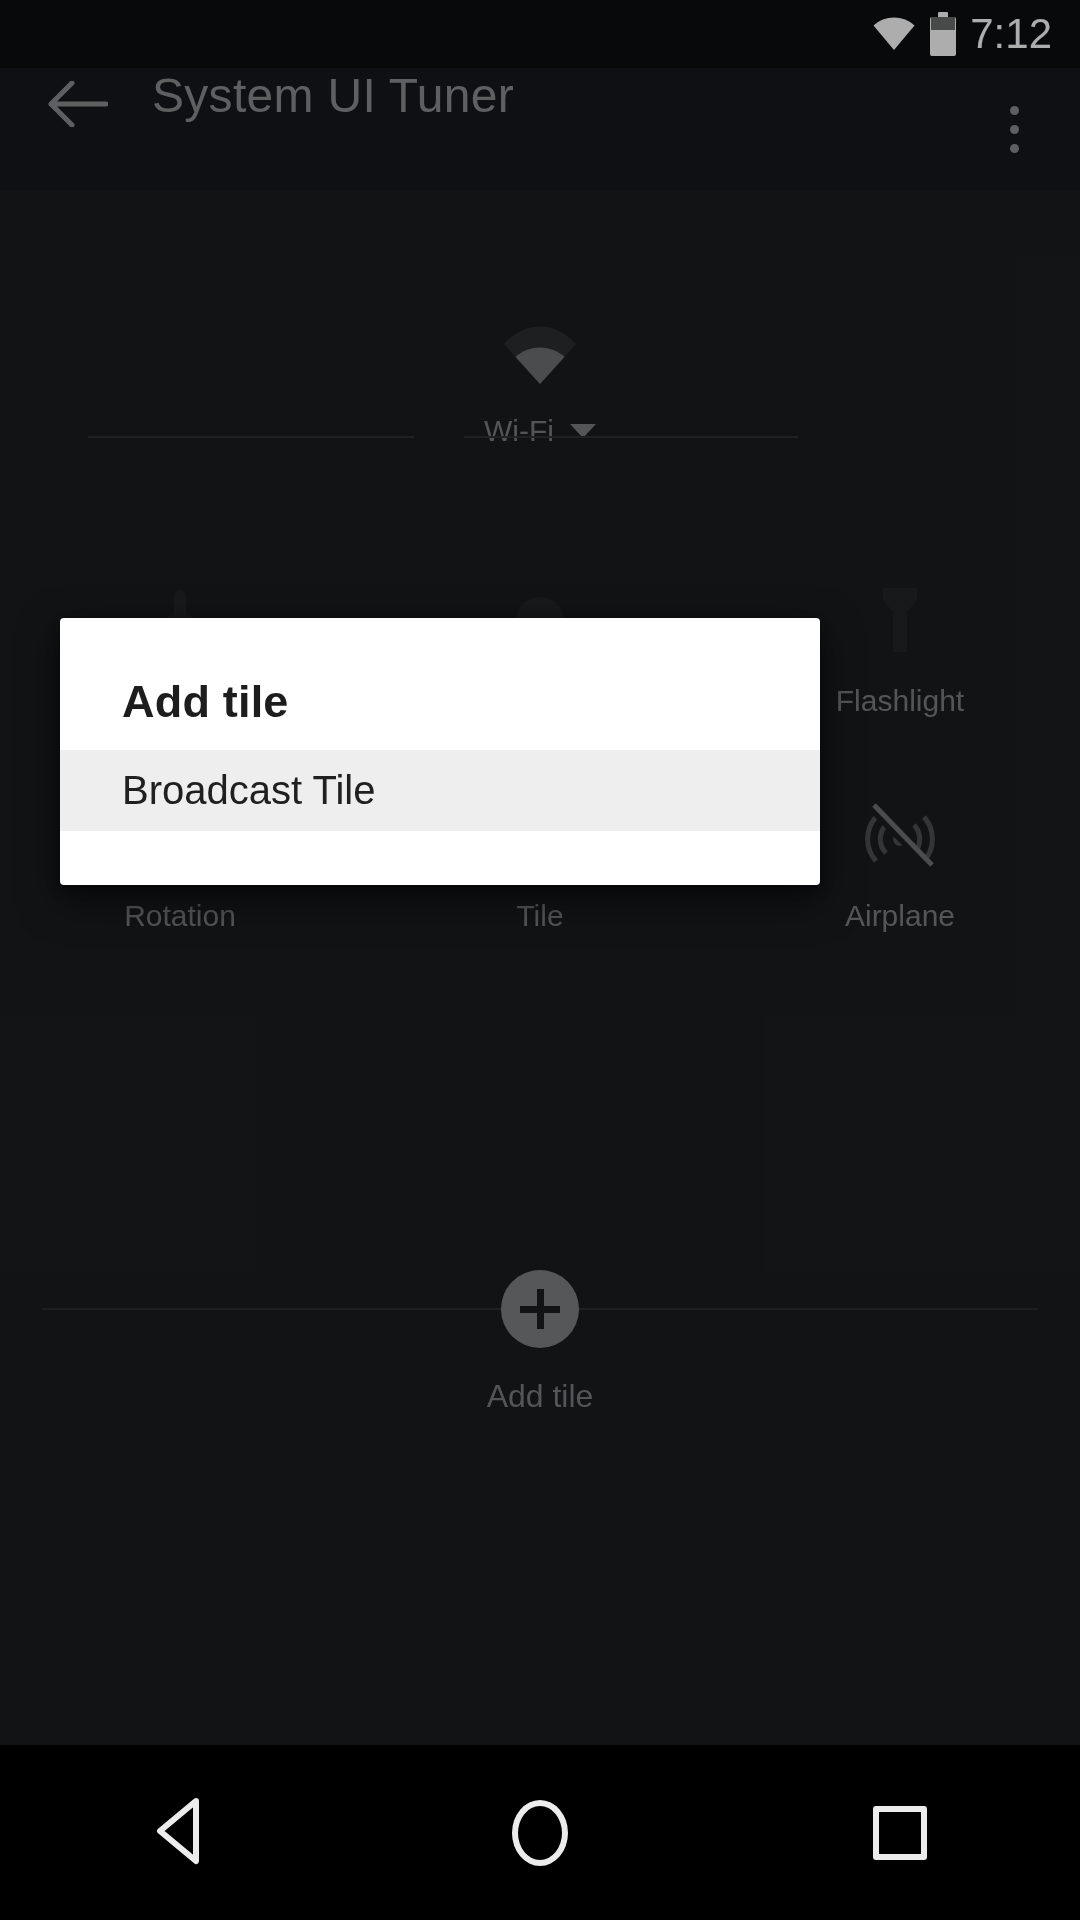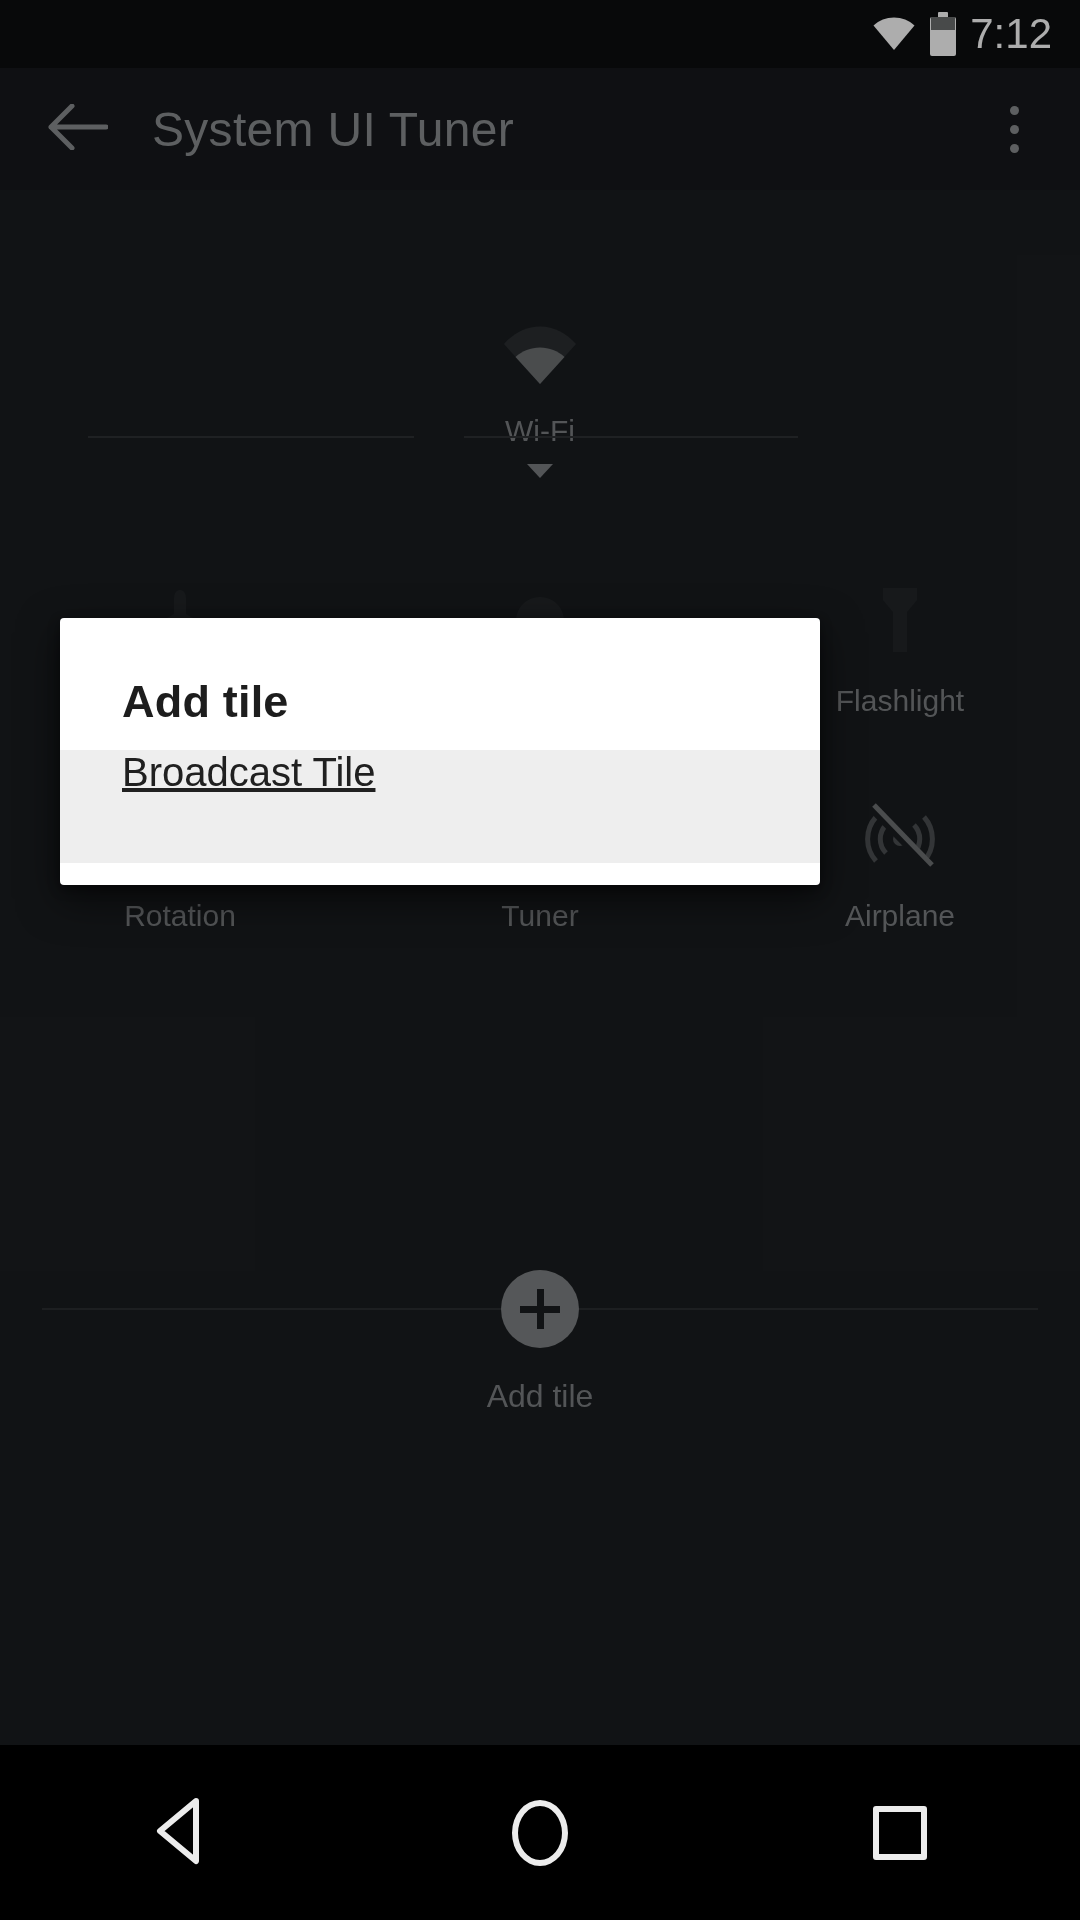--- a/index.html
+++ b/index.html
@@ -44,21 +44,21 @@
     color:#ffffff; font-size:42px; font-weight:400;
     letter-spacing:0px; line-height:1;
     font-family:"Liberation Sans", sans-serif;
   }
 
   
   .appbar {
     position:absolute; top:68px; left:0;
     width:1080px; height:122px;
     background:#17191c;
-    display:flex; align-items:center;
+    display:flex; 
   }
   .back-btn {
     width:76px; height:76px; margin-left:40px;
     display:flex; align-items:center; justify-content:center;
   }
   .appbar-title {
     margin-left:36px;
     color:#8a8d8f;
     font-size:48px;
     font-weight:400;
@@ -93,21 +93,20 @@
   }
   .qs-icon {
     height:96px; display:flex; align-items:flex-end; justify-content:center;
   }
   .qs-label {
     margin-top:28px;
     color:#7b7e80;
     font-size:30px;
     display:flex; align-items:center; gap:16px;
     white-space:nowrap;
-    flex-direction:column;
   }
   .caret {
     width:0; height:0;
     border-left:13px solid transparent;
     border-right:13px solid transparent;
     border-top:14px solid #7b7e80;
   }
   .qs-underline {
     position:absolute;
     height:2px; background:#2e3134;
@@ -155,27 +154,26 @@
     color:#1d1d1d;
     font-size:45px;
     font-weight:700;
     letter-spacing:0.2px;
   }
   .dialog-list {
     position:absolute; left:0; top:132px;
     width:760px;
   }
   .dialog-item {
-    height:113px;
-    display:flex; 
+    height:81px;
+    display:flex; align-items:center;
     padding-left:62px;
     background:#eeeeee;
     color:#202020;
     font-size:40px;
-    text-decoration:underline;
   }
 
   
   .navbar {
     position:absolute; bottom:0; left:0;
     width:1080px; height:175px;
     background:#000;
     display:flex; align-items:center; justify-content:space-around;
   }
   .nav-btn {
@@ -302,21 +300,21 @@
             <rect x="4" y="4" width="64" height="50" rx="6" fill="none" stroke="#6d7072" stroke-width="6"></rect>
             <rect x="16" y="14" width="42" height="30" fill="#6d7072"></rect>
             <path d="M2 58 A 0 0 0 0 0 2 58" fill="none"></path>
             <rect x="0" y="20" width="36" height="42" fill="#1a1d20"></rect>
             <path d="M2 58 C2 44 14 32 28 32" stroke="#6d7072" stroke-width="6" fill="none"></path>
             <path d="M2 58 C2 50 8 44 16 44" stroke="#6d7072" stroke-width="6" fill="none"></path>
             <circle cx="3" cy="57" r="4.5" fill="#6d7072"></circle>
           </svg>
         </div>
         <div class="qs-label">
-          <span>Tuner</span>
+          <span>Tile</span>
         </div>
       </div>
       <div class="qs-cell">
         <div class="qs-icon">
           <svg width="76" height="70" viewBox="0 0 76 70">
             <circle cx="38" cy="38" r="7" fill="#4c4f51"></circle>
             <path d="M24 52 A20 20 0 0 1 24 24" stroke="#4c4f51" stroke-width="5" fill="none"></path>
             <path d="M52 24 A20 20 0 0 1 52 52" stroke="#4c4f51" stroke-width="5" fill="none"></path>
             <path d="M14 60 A33 33 0 0 1 14 16" stroke="#4c4f51" stroke-width="5" fill="none"></path>
             <path d="M62 16 A33 33 0 0 1 62 60" stroke="#4c4f51" stroke-width="5" fill="none"></path>

